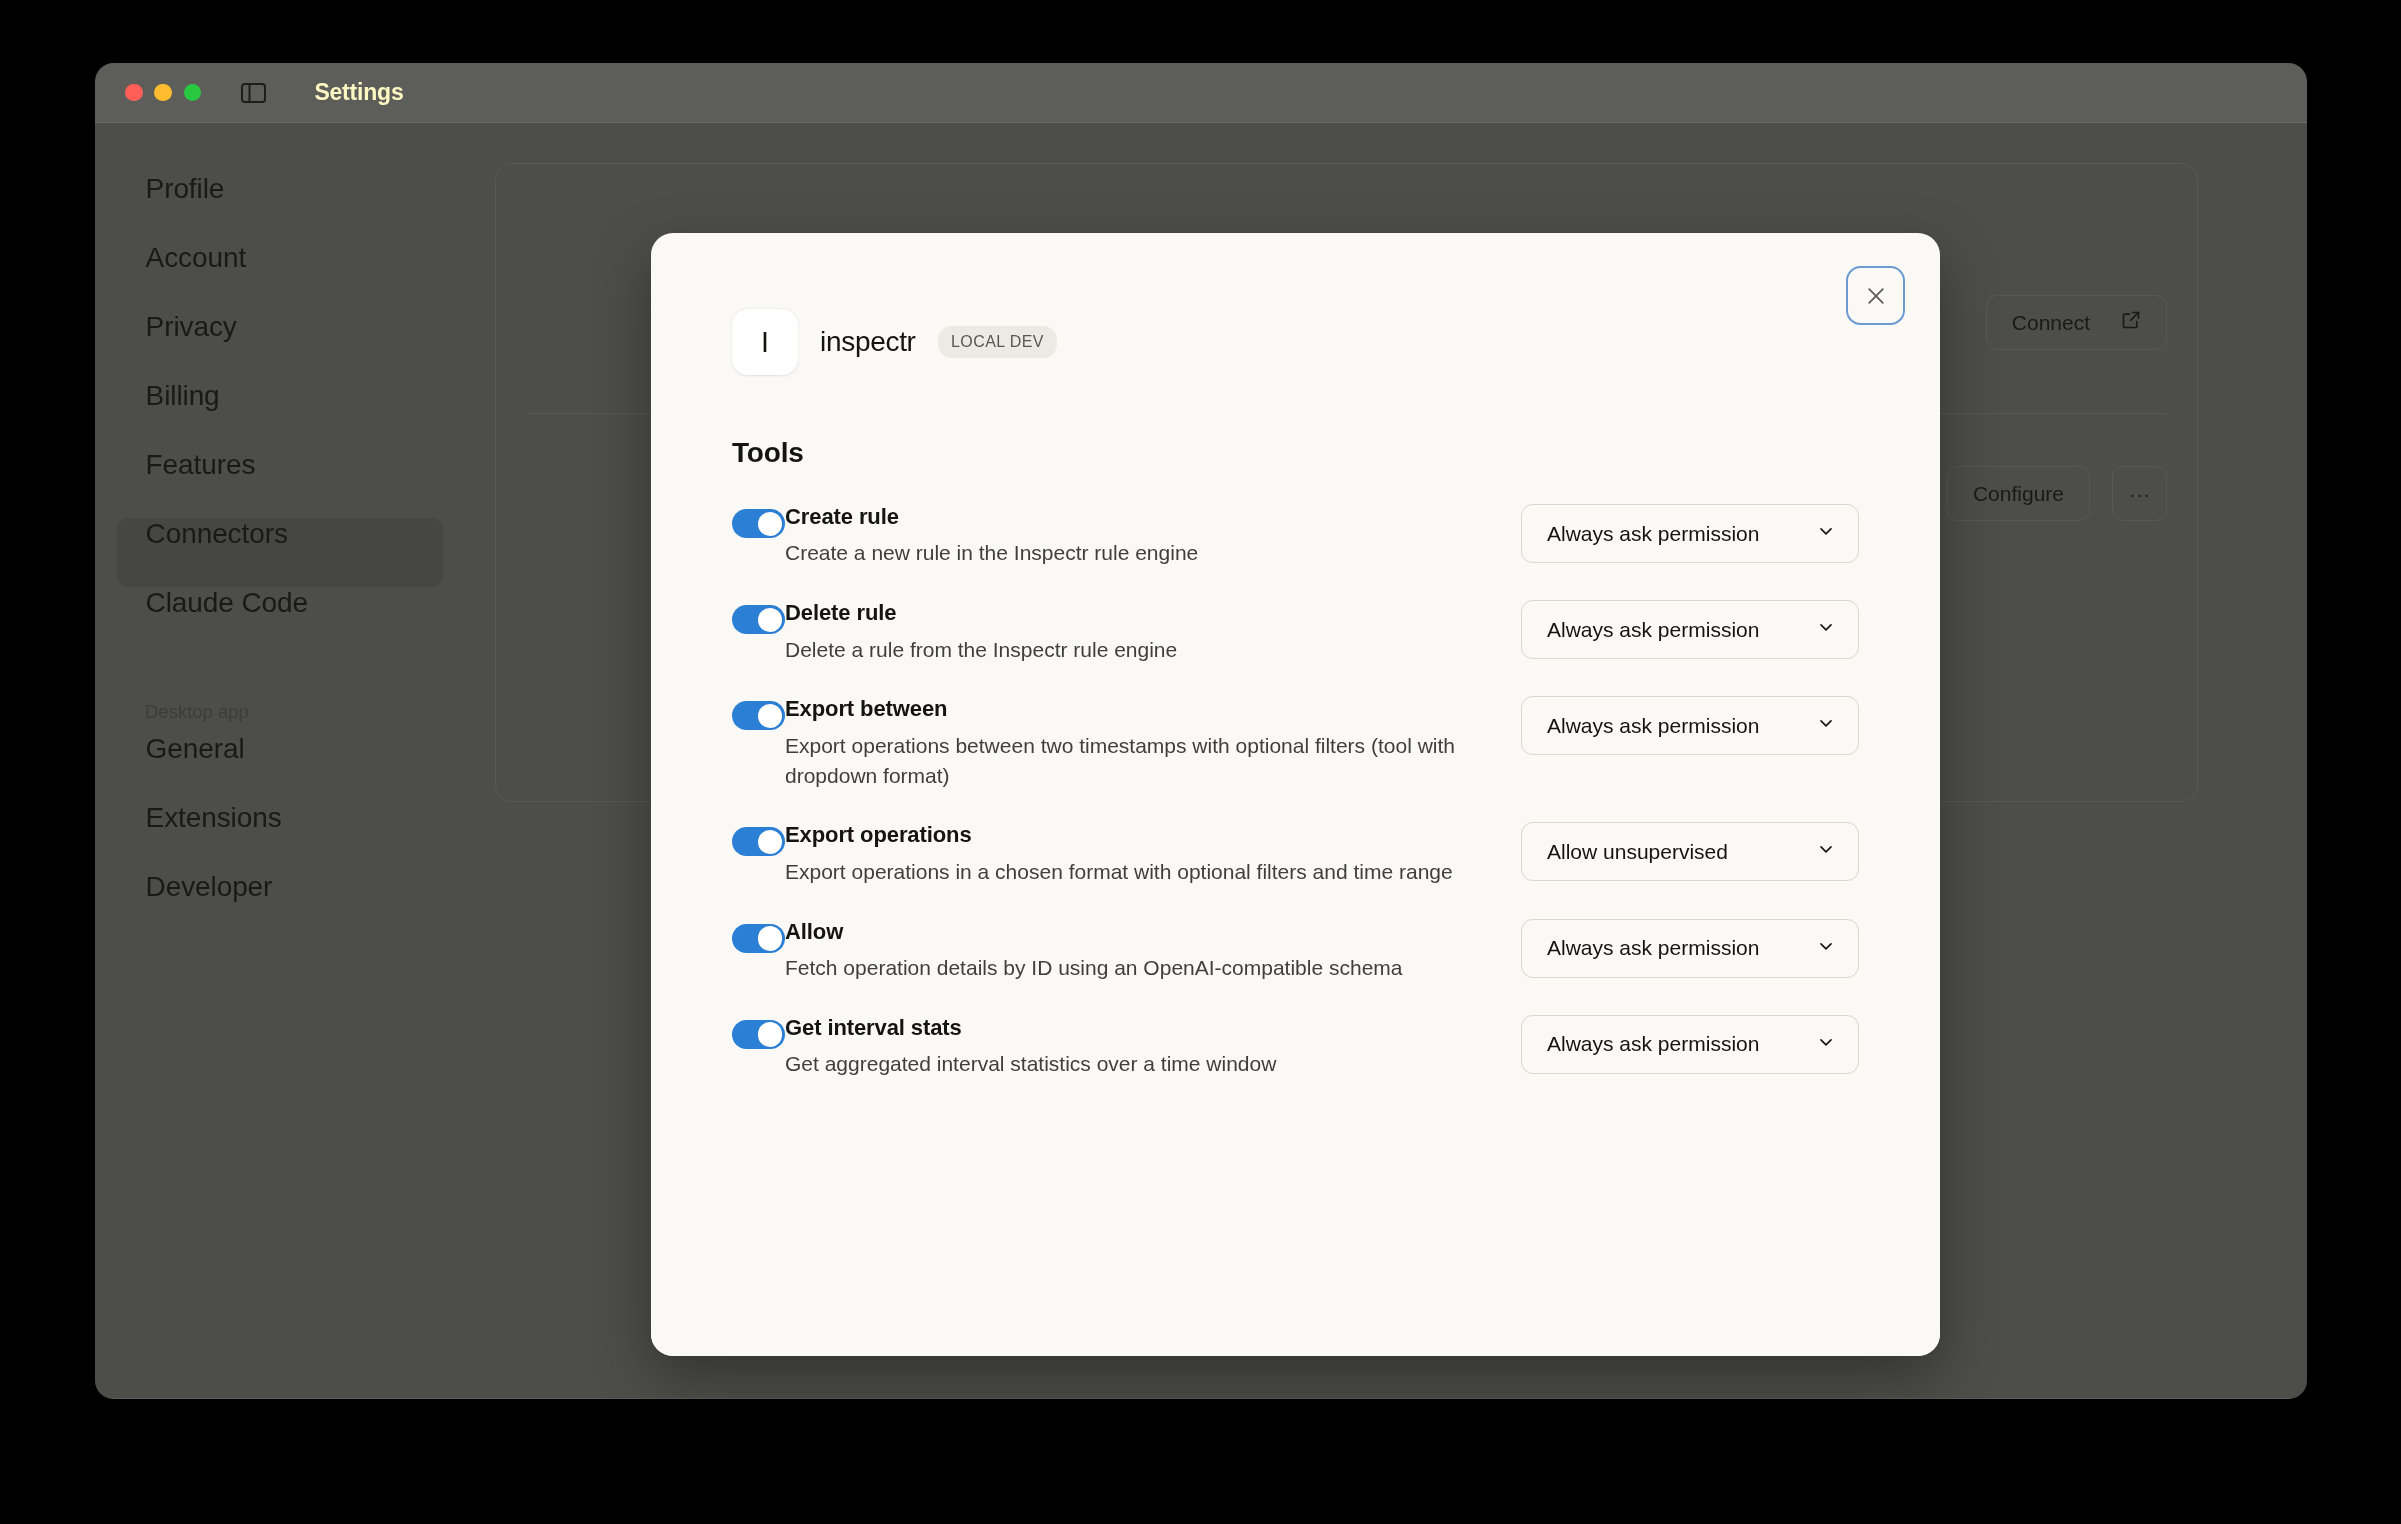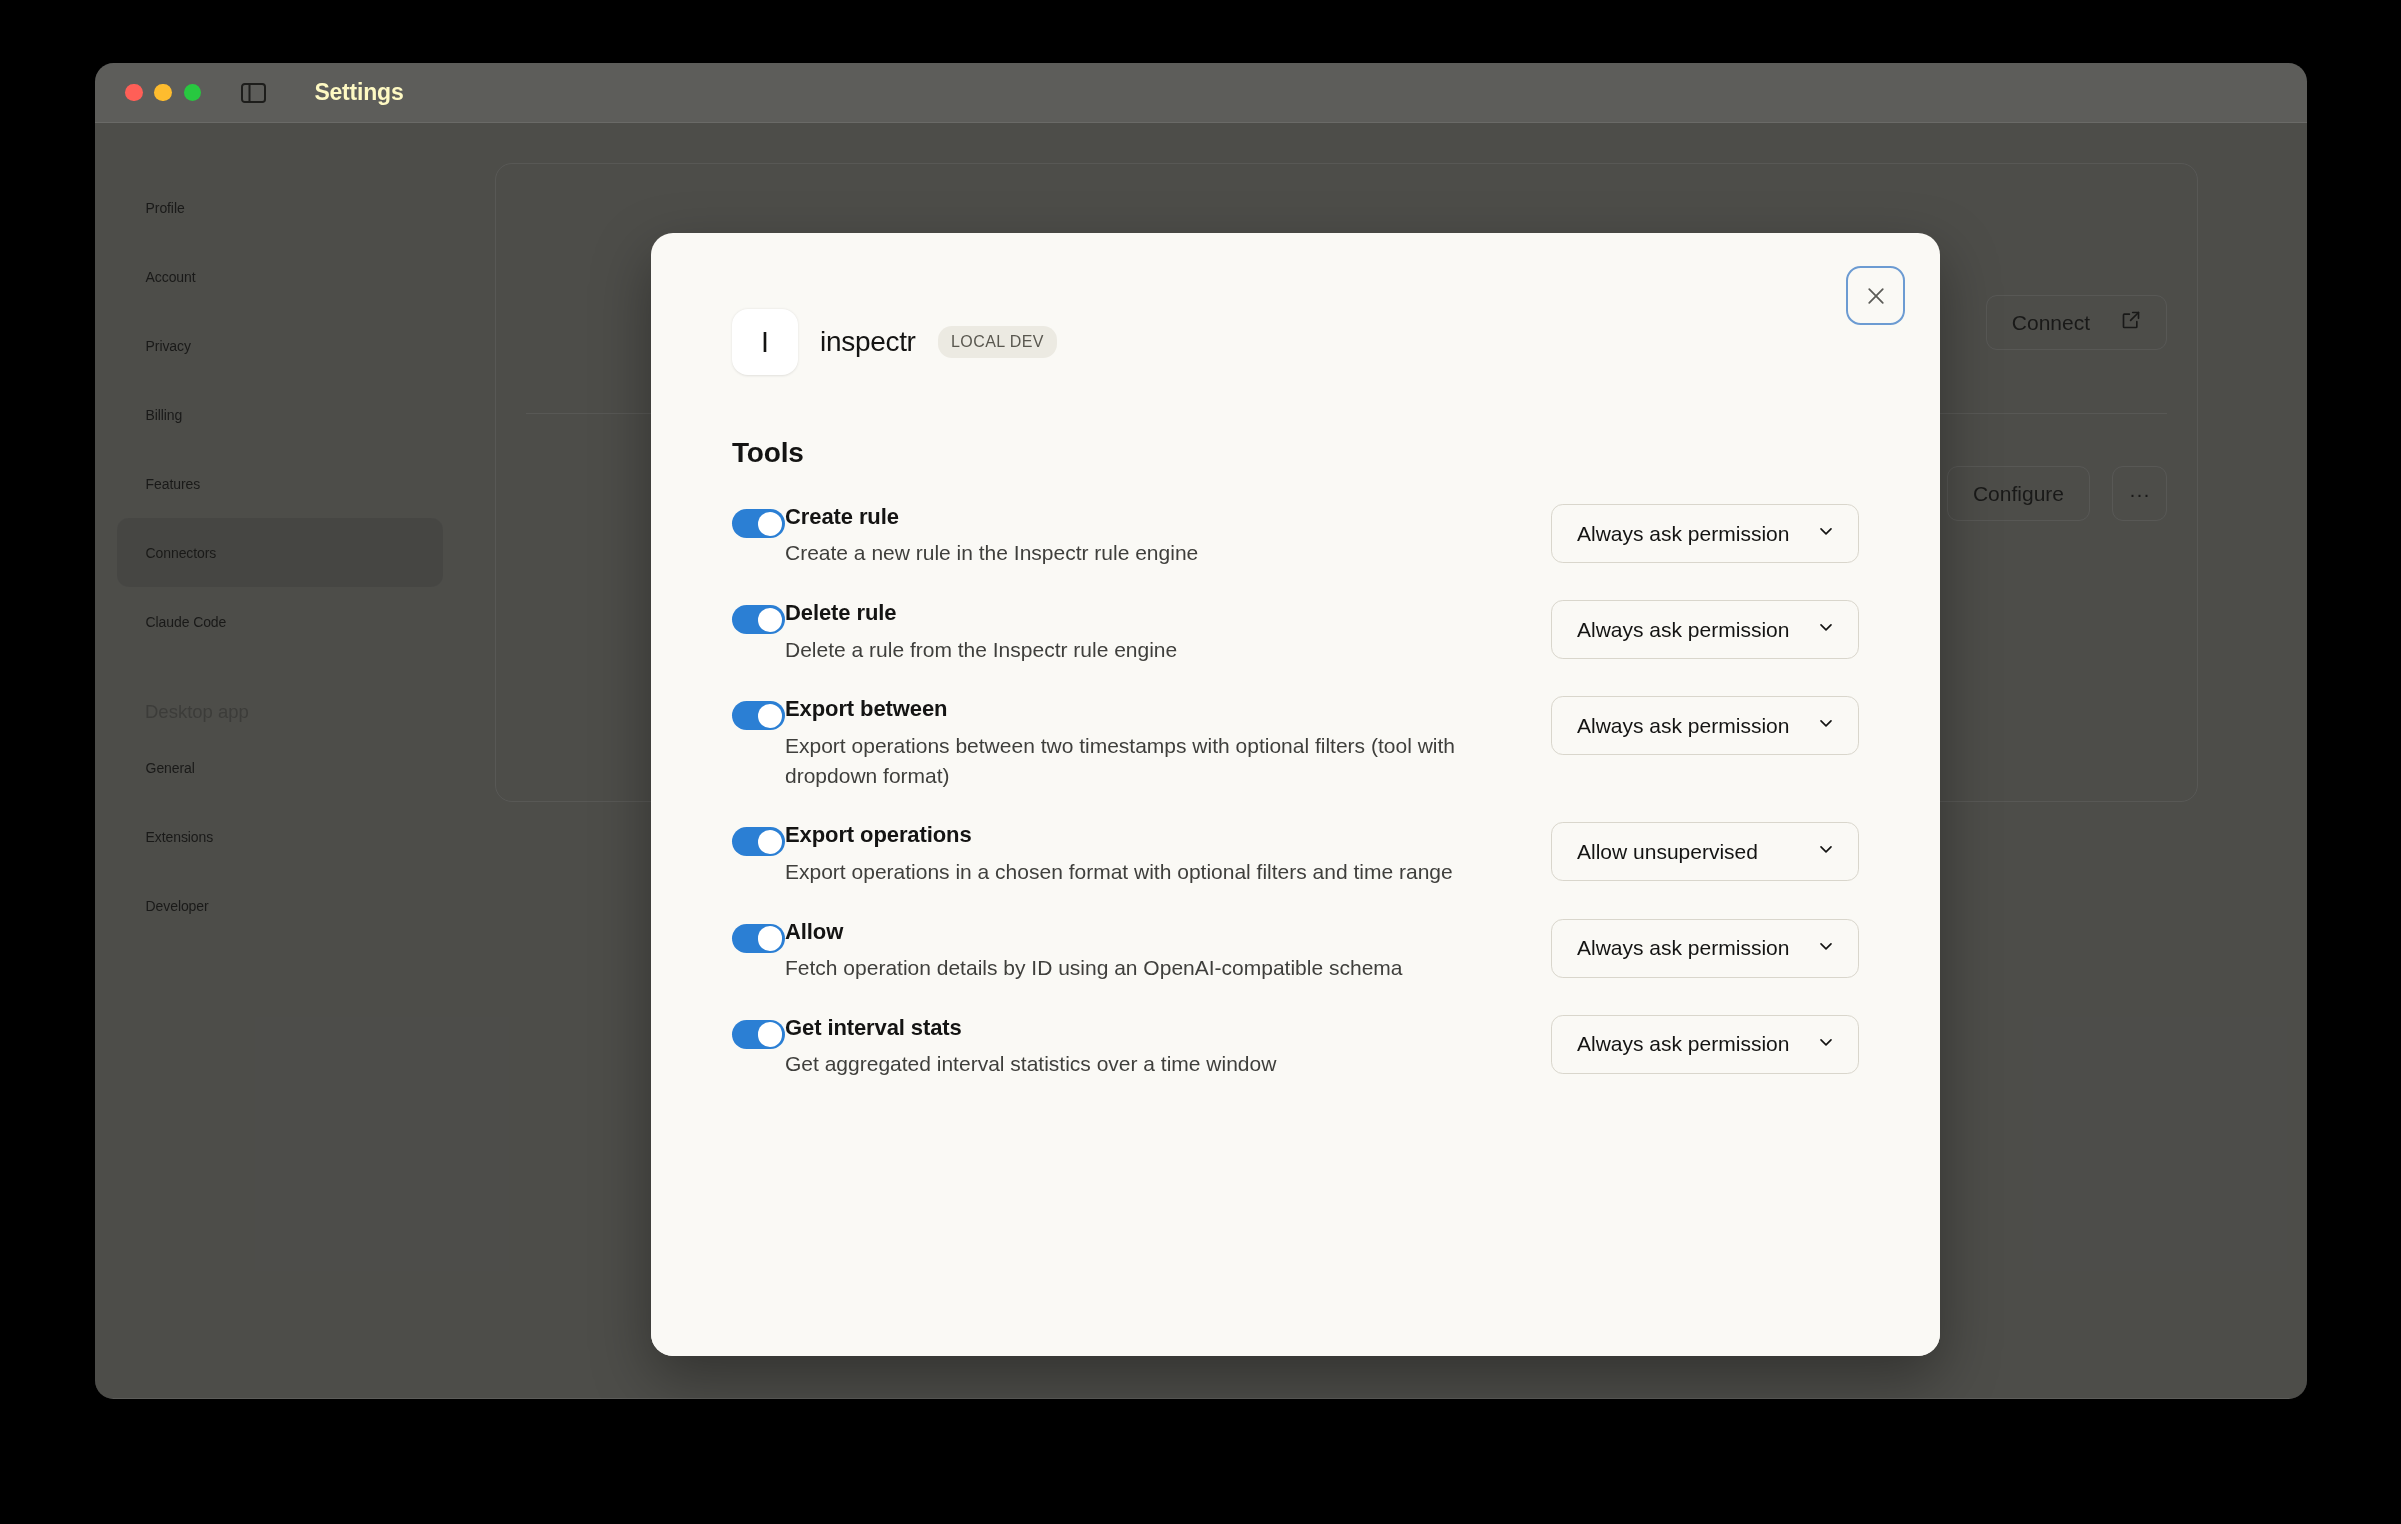--- a/index.html
+++ b/index.html
@@ -69,25 +69,25 @@
   }
 
   #sidebar {
     width: 370px;
     flex: 0 0 370px;
     padding: 50px 0 0 0;
   }
   .nav-item {
     height: 69px;
     display: flex;
-    align-items: center;
+    align-items: flex-start;
     padding: 0 28.6px;
     margin: 0 22px;
     border-radius: 11.8px;
-    font-size: 14px;
+    font-size: 28px;
     color: #141413;
     letter-spacing: -0.1px;
   }
   .nav-item.active { background: rgba(0,0,0,0.09); }
   .nav-group-label {
     padding: 0 50px;
     margin-top: 45px;
     margin-bottom: 10px;
     font-size: 18.5px;
     color: #3d3d3a;
@@ -266,21 +266,21 @@
     margin-bottom: 8.4px;
   }
   .tool-desc {
     font-size: 21px;
     line-height: 1.42;
     color: #3f3f3c;
     max-width: 672px;
   }
   .tool-select {
     flex: 0 0 auto;
-    width: 308px;
+    width: 338px;
     height: 59px;
     border: 0.8px solid #d9d6cc;
     border-radius: 11.8px;
     background: #faf9f5;
     display: flex;
     align-items: center;
     justify-content: space-between;
     padding: 0 22px 0 25px;
     font-size: 21px;
     color: #141413;

